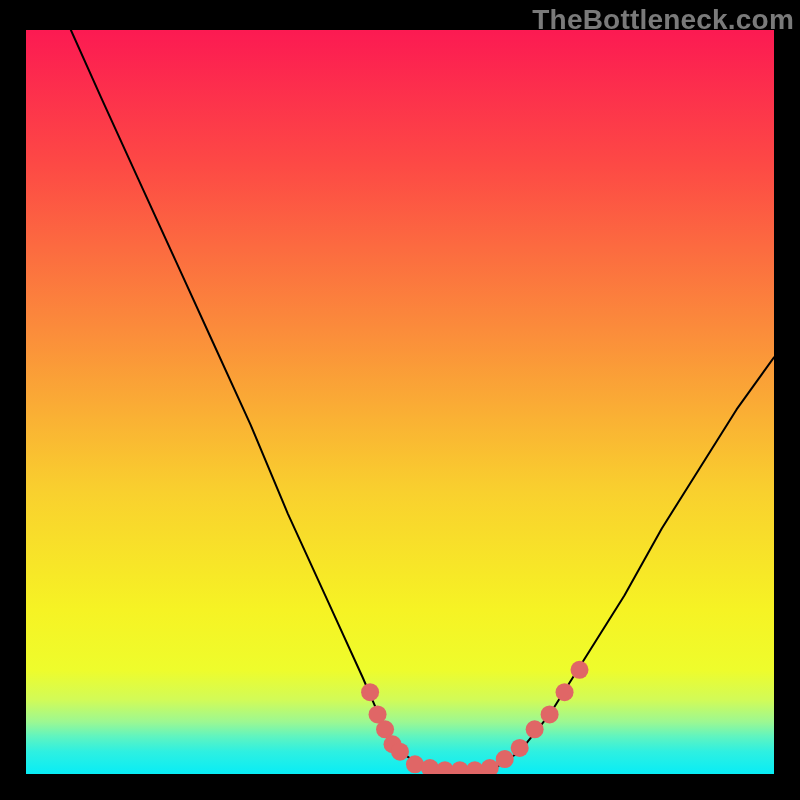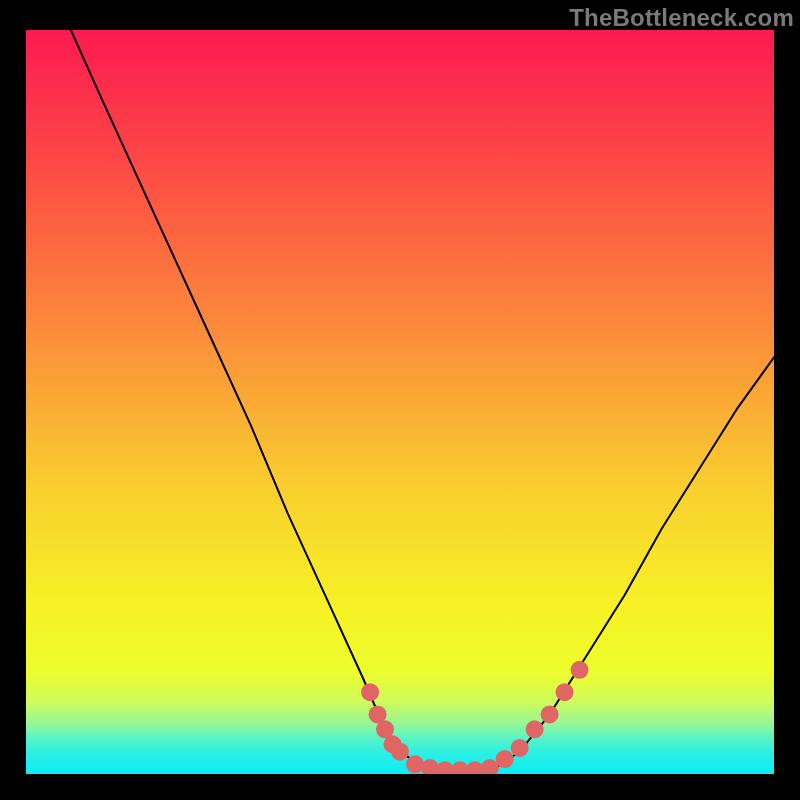--- a/index.html
+++ b/index.html
@@ -15,21 +15,21 @@
     position: relative;
     width: 800px;
     height: 800px;
     background: #000;
   }
   .attribution {
     position: absolute;
     top: 4px;
     right: 6px;
     color: #7a7a7a;
-    font-size: 24px;
+    font-size: 28px;
     font-weight: 600;
     letter-spacing: 0.2px;
   }
   .plot-wrap {
     position: absolute;
     left: 26px;
     top: 30px;
     width: 748px;
     height: 744px;
   }

